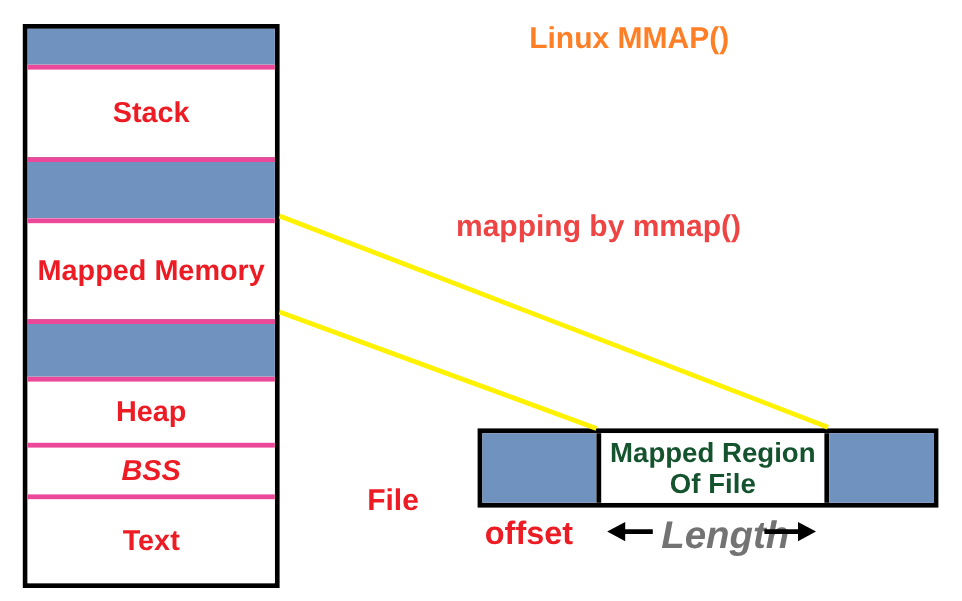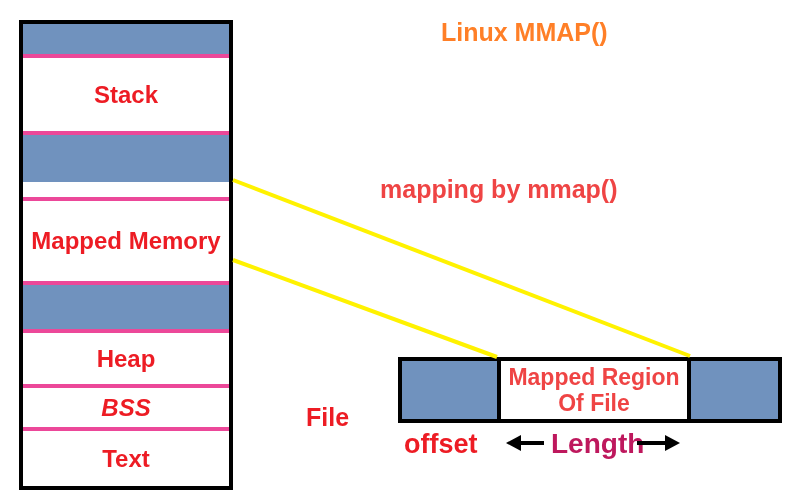--- a/index.html
+++ b/index.html
@@ -19,21 +19,21 @@
   .lbl {
     position: absolute;
     font-weight: bold;
     white-space: nowrap;
     line-height: 1;
   }
   .title-lbl      { left: 425px; top: 20px;  font-size: 25px; color: #FF7F27; margin-left: 16px; }
   .mapping-lbl    { left: 380px; top: 177px; font-size: 25px; color: #ef4444; }
   .file-lbl       { left: 306px; top: 373px; font-size: 25px; color: #ED1C24; margin-top: 32px; }
   .offset-lbl     { left: 404px; top: 431px; font-size: 27px; color: #ED1C24; }
-  .length-lbl     { left: 551px; top: 430px; font-size: 28px; color: #be185d; }
+  .length-lbl     { left: 551px; top: 430px; font-size: 32px; color: #737373; font-style: italic; }
   
   .memory-column {
     position: absolute;
     left: 19px;
     top: 20px;
     width: 214px;
     height: 470px;
     box-sizing: border-box;
     border: 4px solid #000000;
     background: #ffffff;
@@ -52,21 +52,21 @@
   .seg.white { background: #ffffff; }
   .seg-label {
     color: #ED1C24;
     font-weight: bold;
     font-size: 24px;
     line-height: 1;
   }
   .seg-h1 { height: 30px; }  
   .seg-h2 { height: 77px; }  
   .seg-h3 { height: 51px; }  
-  .seg-h4 { height: 84px; margin-top: 15px; }  
+  .seg-h4 { height: 84px; }  
   .seg-h5 { height: 48px; }  
   .seg-h6 { height: 55px; }  
   .seg-h7 { height: 43px; font-style: italic; }  
   .seg-h8 { flex: 1 1 auto; }
   
   .file-bar {
     position: absolute;
     left: 398px;
     top: 357px;
     width: 384px;
@@ -84,21 +84,21 @@
     width: 194px;
     background: #ffffff;
     border-left: 4px solid #000000;
     border-right: 4px solid #000000;
     display: flex;
     flex-direction: column;
     align-items: center;
     justify-content: center;
   }
   .mapped-line {
-    color: #ef4444;
+    color: #14532d;
     font-weight: bold;
     font-size: 23px;
     line-height: 1.15;
     white-space: nowrap;
   }
   
   .overlay {
     position: absolute;
     left: 0;
     top: 0;

